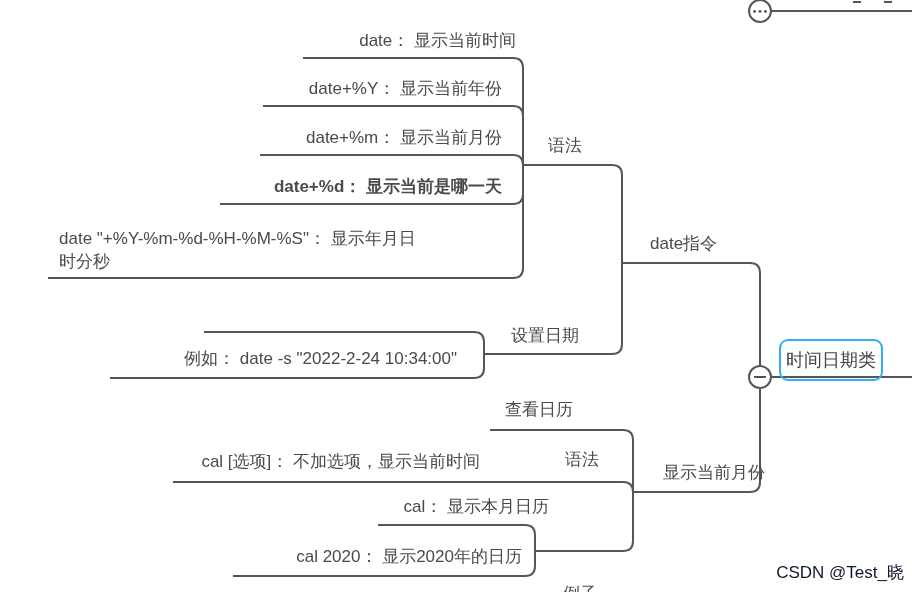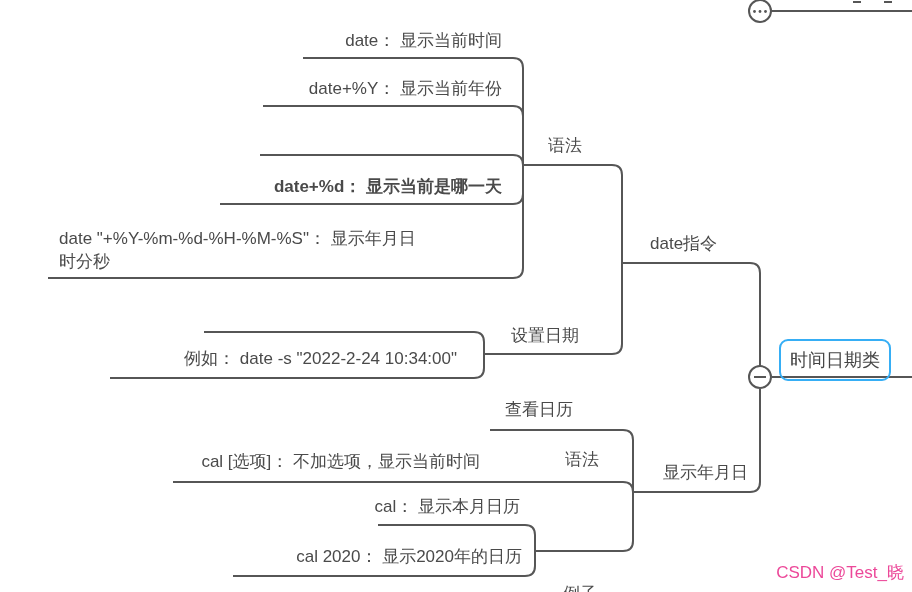--- a/index.html
+++ b/index.html
@@ -7,31 +7,31 @@
     position:relative;width:912px;height:592px;overflow:hidden;background:#ffffff;
     font-family:"Liberation Sans","DejaVu Sans",sans-serif;
   }
   #connector-layer{position:absolute;left:0;top:0;z-index:1;}
   .topic{
     position:absolute;z-index:2;color:#4a4a4a;font-size:17px;line-height:23px;
     white-space:nowrap;cursor:default;
   }
   .multiline{white-space:pre-line;}
   .root-box{
-    position:absolute;left:779px;top:339px;width:112px;height:42px;z-index:3;
+    position:absolute;left:779px;top:339px;width:104px;height:42px;z-index:3;
     border:2.5px solid #36aef5;border-radius:9px;box-sizing:border-box;
     display:flex;align-items:center;justify-content:center;
     background:transparent;
   }
   .root-box .topic-text{
     color:#454545;font-size:18px;white-space:nowrap;
   }
   .watermark{
     position:absolute;top:561px;right:8px;z-index:2;
-    color:#ec4899;font-size:17px;white-space:nowrap;
+    color:#0f172a;font-size:17px;white-space:nowrap;
   }
 </style>
 </head>
 <body>
 
 <div id="canvas">
 
   <svg id="connector-layer" width="912" height="592" viewBox="0 0 912 592">
     <g stroke="#565656" stroke-width="2" fill="none">
 
@@ -78,37 +78,38 @@
     </g>
 
     <g>
       <circle cx="760" cy="11" r="11" fill="#ffffff" stroke="#565656" stroke-width="2"></circle>
       <circle cx="754.5" cy="11.5" r="1.4" fill="#565656"></circle>
       <circle cx="760" cy="11.5" r="1.4" fill="#565656"></circle>
       <circle cx="765.5" cy="11.5" r="1.4" fill="#565656"></circle>
     </g>
   </svg>
 
-  <div class="topic" style="top:29px;right:410px;margin-left:36px;">date： 显示当前时间</div>
+  <div class="topic" style="top:29px;right:396px;margin-left:36px;">date： 显示当前时间</div>
   <div class="topic" style="top:77px;right:410px;margin-left:42px;">date+%Y： 显示当前年份</div>
+  <div class="topic" style="top:126px;right:410px;">date+%m： 显示当前月份</div>
   <div class="topic" style="top:175px;right:410px;font-weight:bold;">date+%d： 显示当前是哪一天</div>
   <div class="topic multiline" style="top:227px;left:59px;width:450px;">date "+%Y-%m-%d-%H-%M-%S"： 显示年月日
 时分秒</div>
 
   <div class="topic" style="top:134px;left:548px;">语法</div>
   <div class="topic" style="top:232px;left:650px;text-align:center;">date指令</div>
 
   <div class="topic" style="top:347px;right:455px;">例如： date -s "2022-2-24 10:34:00"</div>
   <div class="topic" style="top:324px;left:511px;text-align:right;">设置日期</div>
 
   <div class="topic" style="top:398px;left:505px;">查看日历</div>
   <div class="topic" style="top:450px;right:432px;">cal [选项]： 不加选项，显示当前时间</div>
   <div class="topic" style="top:448px;left:565px;">语法</div>
-  <div class="topic" style="top:461px;left:663px;">显示年月日</div>
-  <div class="topic" style="top:495px;right:392px;">cal： 显示本月日历</div>
+  <div class="topic" style="top:461px;left:663px;">显示当前月份</div>
+  <div class="topic" style="top:495px;right:363px;">cal： 显示本月日历</div>
   <div class="topic" style="top:534px;left:563px;margin-top:48px;">例子</div>
   <div class="topic" style="top:545px;right:390px;">cal 2020： 显示2020年的日历</div>
 
   <div class="root-box">
     <span class="topic-text">时间日期类</span>
   </div>
 
   <div class="watermark">CSDN @Test_晓</div>
 
 </div>

